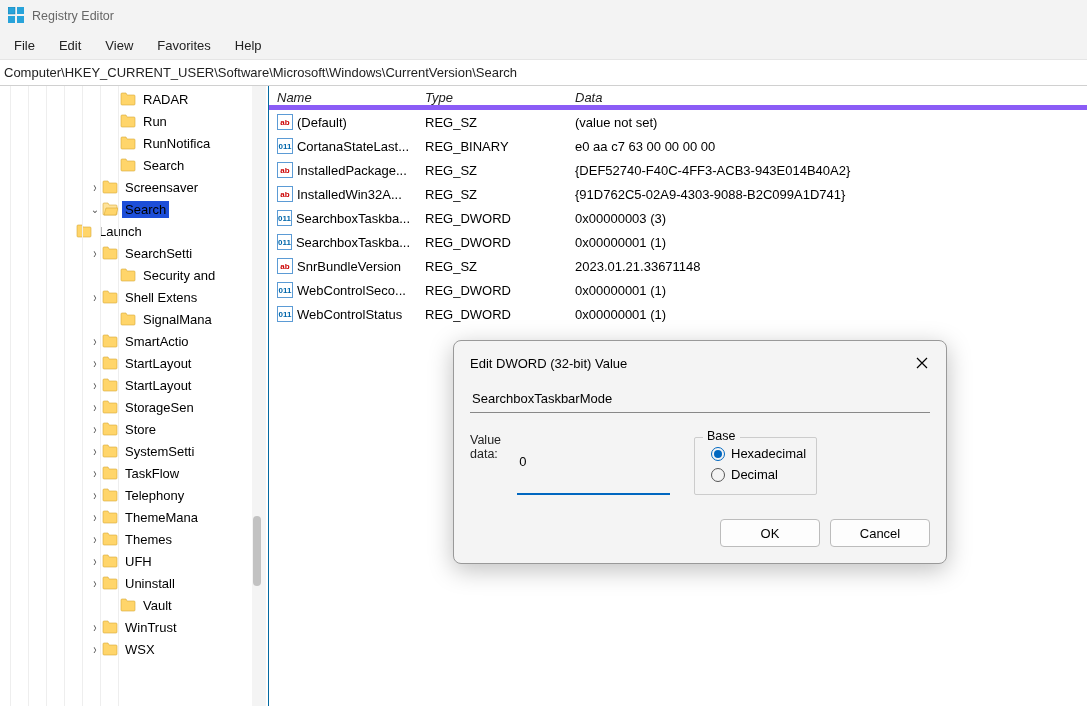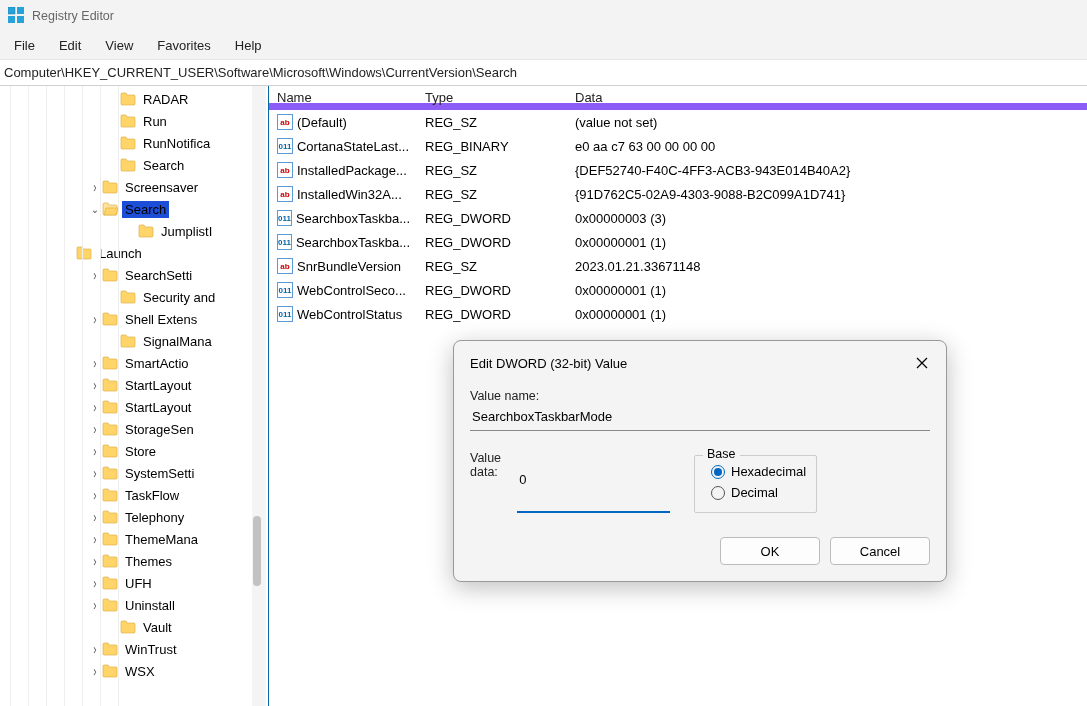--- a/index.html
+++ b/index.html
@@ -30,21 +30,21 @@
   .tree-row .label.selected { background: #1d4ed8; }
   .folder svg { width:16px; height:14px; }
 
   .tree-scroll { position:absolute; right:5px; top:430px; width:8px; height:70px; background:#c2c2c2; border-radius:4px;}
   .tree-scroll-track { position:absolute; right:2px; top:0; bottom:0; width:14px; background:#f4f4f4;}
 
   .vline { position:absolute; top:0; bottom:0; width:1px; background:#eee; }
 
   
   .grid { flex:1; position:relative; }
-  .grid-head { display:flex; height:24px; border-bottom:7px solid #8b5cf6; }
+  .grid-head { display:flex; height:24px; border-bottom:5px solid #8b5cf6;font-style:italic; }
   .grid-head .col { padding:4px 8px; font-size:13px; color:#222; border-right:1px solid transparent;}
   .grid-body .row { display:flex; height:24px; align-items:center; }
   .grid-body .cell { padding:2px 8px; font-size:13px; white-space:nowrap; overflow:hidden; text-overflow:ellipsis; display:flex; align-items:center; gap:4px;}
   .c-name { width:148px; }
   .c-type { width:150px; }
   .c-data { flex:1; }
 
   .regicon { width:16px; height:16px; display:inline-flex; align-items:center; justify-content:center; border:1px solid #7aa; background:#fff; font-size:8px; font-weight:bold;}
   .regicon.str { color:#c00; border-color:#5b9bd5;}
   .regicon.bin { color:#06a; border-color:#5b9bd5;}
@@ -155,29 +155,20 @@
         <div class="tree-row" style="padding-left: 90px;">
           <span class="twisty">⌄</span>
           <span class="folder">
             <svg viewBox="0 0 16 14">
               <path d="M1 3 L1 12 Q1 13 2 13 L14 13 Q15 13 15 12 L15 4 Q15 3 14 3 L7 3 L6 1 L2 1 Q1 1 1 2 Z" fill="#ffe39a" stroke="#d6a935" stroke-width="0.6"></path>
               <path d="M2 13 L4 6 L16 6 L14 13 Z" fill="#ffd56a" stroke="#d6a935" stroke-width="0.6"></path>
             </svg>
           </span>
           <span class="label selected">Search</span>
         </div>
-        <div class="tree-row" style="padding-left: 126px;">
-          <span class="twisty"></span>
-          <span class="folder">
-            <svg viewBox="0 0 16 14">
-              <path d="M1 3 L1 12 Q1 13 2 13 L14 13 Q15 13 15 12 L15 4 Q15 3 14 3 L7 3 L6 1 L2 1 Q1 1 1 2 Z" fill="#ffd56a" stroke="#d6a935" stroke-width="0.6"></path>
-            </svg>
-          </span>
-          <span class="label">JumplistI</span>
-        </div>
         <div class="tree-row" style="padding-left: 64px;">
           <span class="twisty"></span>
           <span class="folder">
             <svg viewBox="0 0 16 14">
               <path d="M1 3 L1 12 Q1 13 2 13 L14 13 Q15 13 15 12 L15 4 Q15 3 14 3 L7 3 L6 1 L2 1 Q1 1 1 2 Z" fill="#ffd56a" stroke="#d6a935" stroke-width="0.6"></path>
             </svg>
           </span>
           <span class="label">Launch</span>
         </div>
         <div class="tree-row" style="padding-left: 90px;">
@@ -443,21 +434,20 @@
 <div class="dialog">
   <div class="dialog-title">
     <span>Edit DWORD (32-bit) Value</span>
     <span class="close">
       <svg width="12" height="12" viewBox="0 0 12 12">
           <path d="M1 1 L11 11 M11 1 L1 11" stroke="#000" stroke-width="1.2"></path>
         </svg>
     </span>
   </div>
   <div class="dialog-body">
-    <div class="dlg-label">Value name:</div>
     <input class="dlg-field" readonly="" value="SearchboxTaskbarMode" style="">
     <div class="dlg-row2">
       <div class="dlg-col data">
         <div class="dlg-label">Value data:</div>
         <input class="dlg-field focus" value="0" style="">
       </div>
       <div class="dlg-col base">
         <div class="fieldset">
           <span class="legend">Base</span>
           <div class="radio-row">

